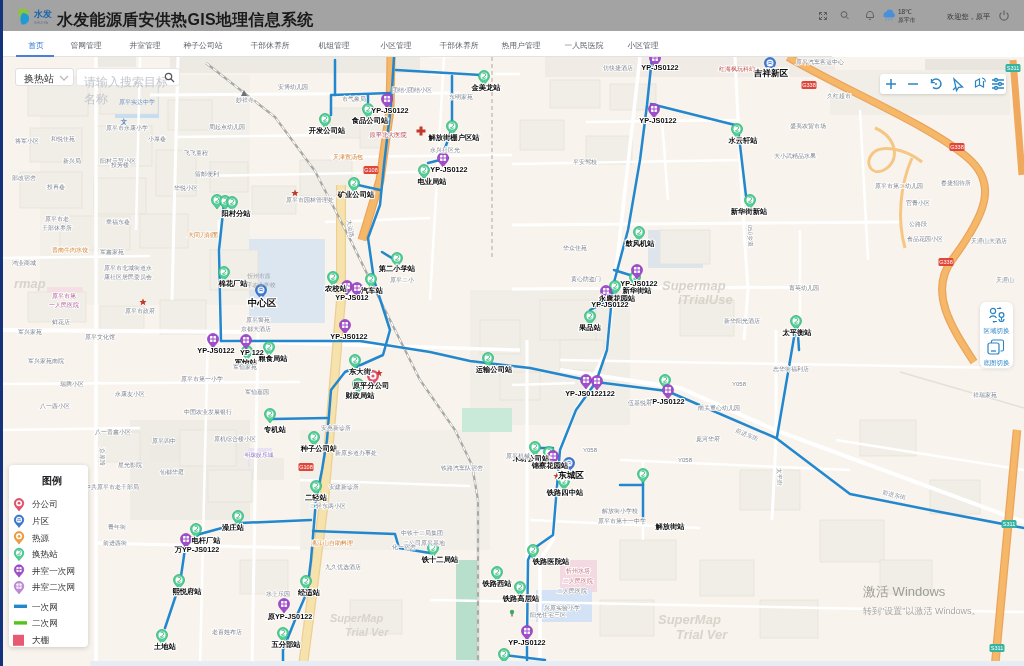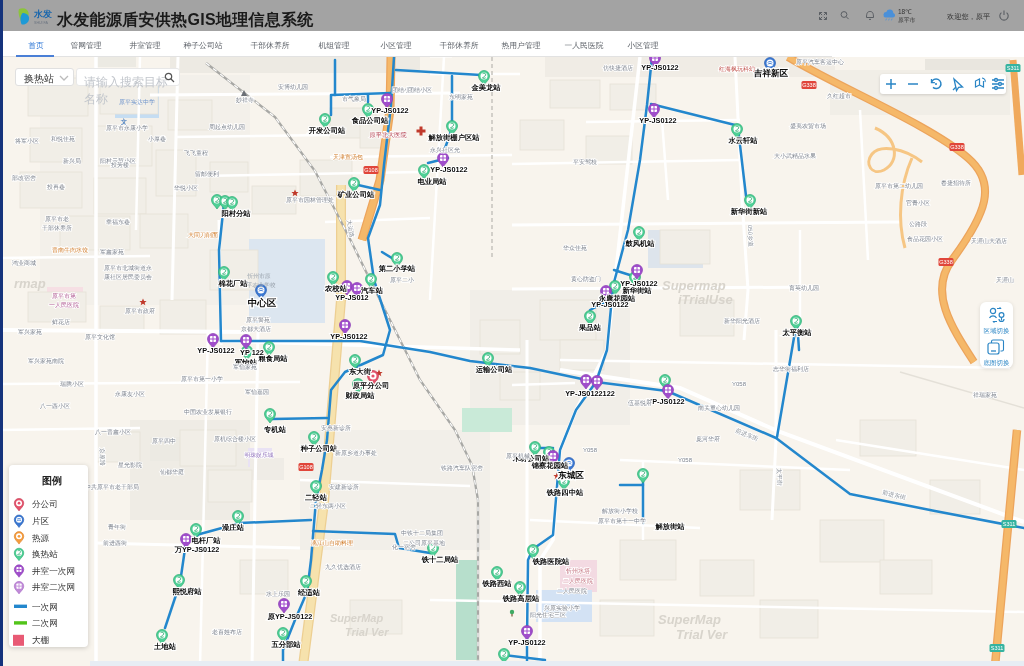--- a/index.html
+++ b/index.html
@@ -595,14 +595,18 @@
 <text x="19" y="79.8" font-size="8.6" fill="#333">井室一次网</text>
 <use href="#lp" x="7" y="108.14" transform="scale(0.86)"></use>
 <text x="19" y="96.4" font-size="8.6" fill="#333">井室二次网</text>
 <rect x="1" y="110.6" width="13" height="3.4" fill="#2387cd"></rect>
         <text x="19" y="115.6" font-size="8.6" fill="#333">一次网</text>
 <rect x="1" y="127.2" width="13" height="3.4" fill="#52c41a"></rect>
         <text x="19" y="132.2" font-size="8.6" fill="#333">二次网</text>
 <rect x="0" y="140.8" width="11" height="11" fill="#e85a74"></rect>
         <text x="19" y="148.8" font-size="8.6" fill="#333">大棚</text>
 </svg></div>
+<div class="ov" style="left:863px;top:526px;color:#9d9d99">
+      <div style="font-size:13px">激活 Windows</div>
+      <div style="font-size:9px;margin-top:4px;color:#a7a7a3">转到"设置"以激活 Windows。</div>
+    </div>
 <div class="ov" style="left:90px;top:604px;width:934px;height:5px;background:#e7edf4;z-index:5"></div>
 </div>
 <div id="leftbar"></div>
 </body></html>

